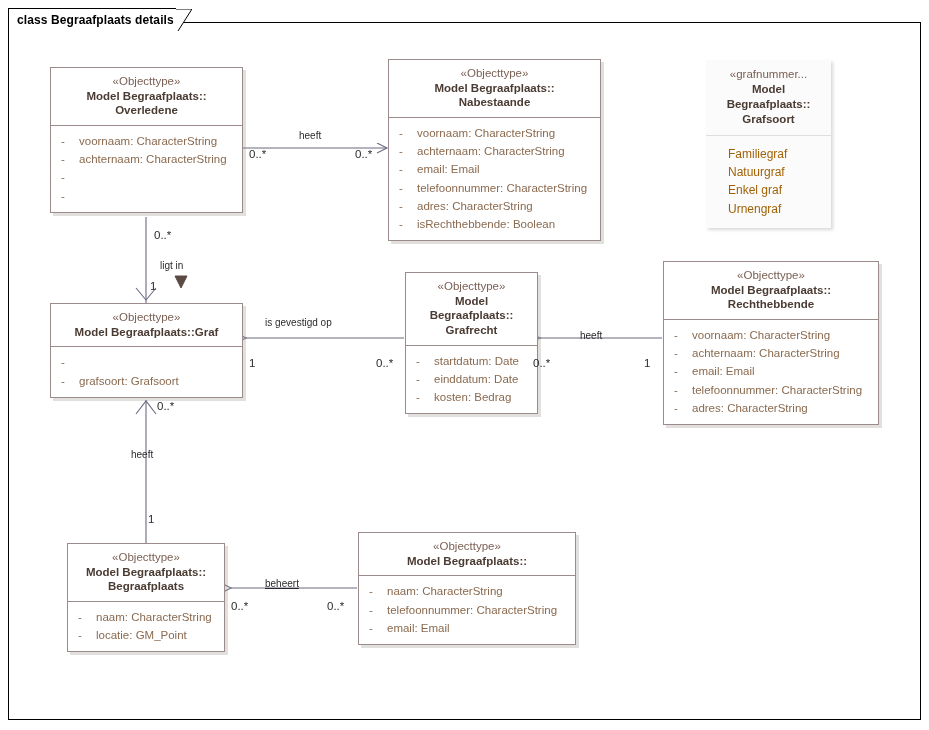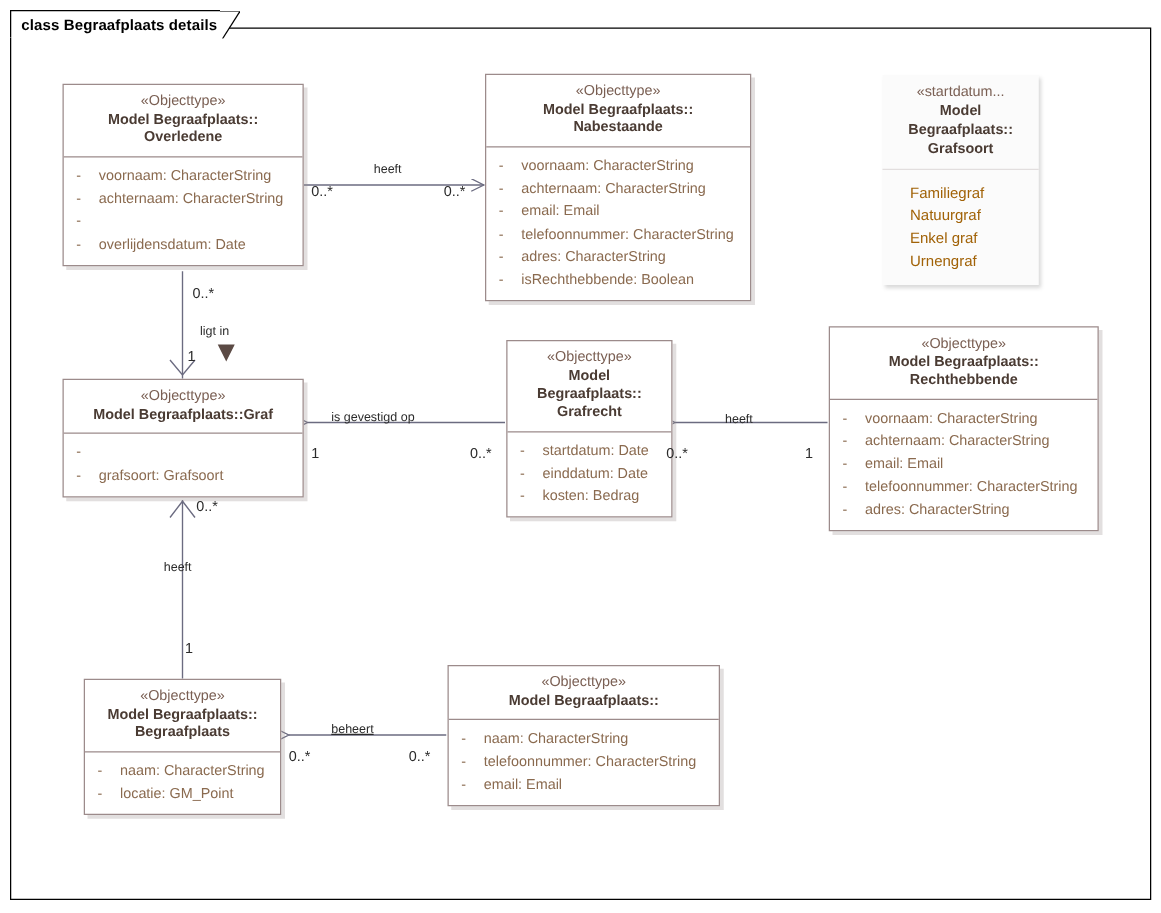--- a/index.html
+++ b/index.html
@@ -215,21 +215,21 @@
   </svg>
 
   <span class="edge-label" style="left:299px; top:130px;">heeft</span>
   <span class="mult" style="left:249px; top:148px;">0..*</span>
   <span class="mult" style="left:355px; top:148px;">0..*</span>
 
   <span class="edge-label" style="left:160px; top:260px;">ligt in</span>
   <span class="mult" style="left:154px; top:229px;">0..*</span>
   <span class="mult" style="left:150px; top:280px;">1</span>
 
-  <span class="edge-label" style="left:265px; top:329px;">is gevestigd op</span>
+  <span class="edge-label" style="left:265px; top:317px;">is gevestigd op</span>
   <span class="mult" style="left:249px; top:357px;">1</span>
   <span class="mult" style="left:376px; top:357px;">0..*</span>
 
   <span class="edge-label" style="left:580px; top:330px;">heeft</span>
   <span class="mult" style="left:533px; top:357px;">0..*</span>
   <span class="mult" style="left:644px; top:357px;">1</span>
 
   <span class="edge-label" style="left:131px; top:449px;">heeft</span>
   <span class="mult" style="left:157px; top:400px;">0..*</span>
   <span class="mult" style="left:148px; top:513px;">1</span>
@@ -251,21 +251,20 @@
       </div>
       <div class="attr">
         <span class="vis">-</span>
         <span class="sig">achternaam: CharacterString</span>
       </div>
       <div class="attr">
         <span class="vis">-</span>
       </div>
       <div class="attr">
         <span class="vis">-</span>
-        <span class="sig">overlijdensdatum: Date</span>
       </div>
     </div>
   </div>
 
   <div class="uml" id="cls-nabestaande" style="left:388px; top:59px; width:213px;">
     <div class="hdr">
       <span class="stereo">«Objecttype»</span>
       <span class="cname">Model Begraafplaats::</span>
       <span class="cname">Nabestaande</span>
     </div>
@@ -292,21 +291,21 @@
       </div>
       <div class="attr">
         <span class="vis">-</span>
         <span class="sig">isRechthebbende: Boolean</span>
       </div>
     </div>
   </div>
 
   <div class="enum" id="enum-grafsoort" style="left:706px; top:60px; width:125px;">
     <div class="hdr">
-      <span class="stereo">«startdatum...</span>
+      <span class="stereo">«grafnummer...</span>
       <span class="cname">Model</span>
       <span class="cname">Begraafplaats::</span>
       <span class="cname">Grafsoort</span>
     </div>
     <div class="lits">
       <div class="lit">Familiegraf</div>
       <div class="lit">Natuurgraf</div>
       <div class="lit">Enkel graf</div>
       <div class="lit">Urnengraf</div>
     </div>

